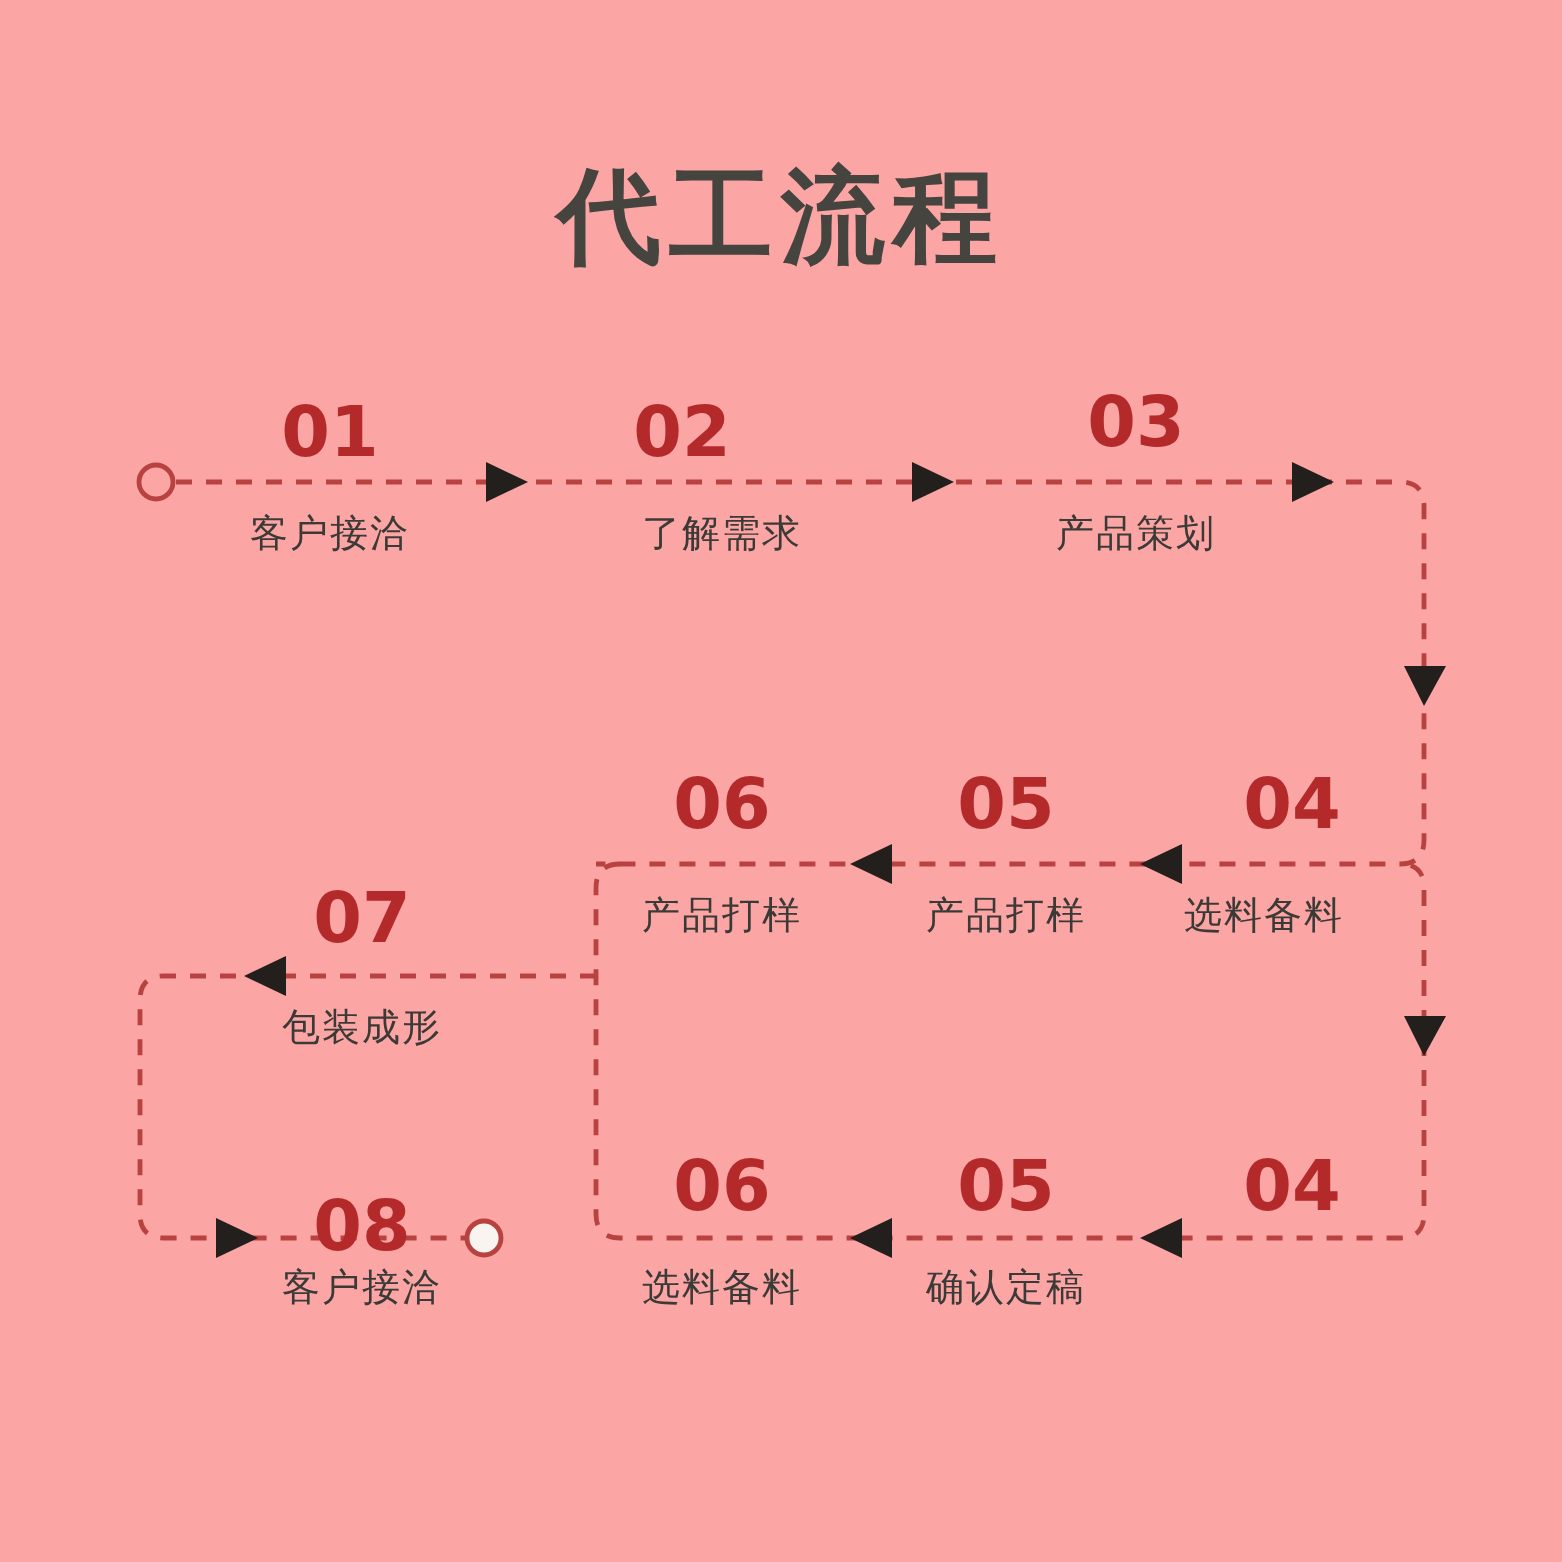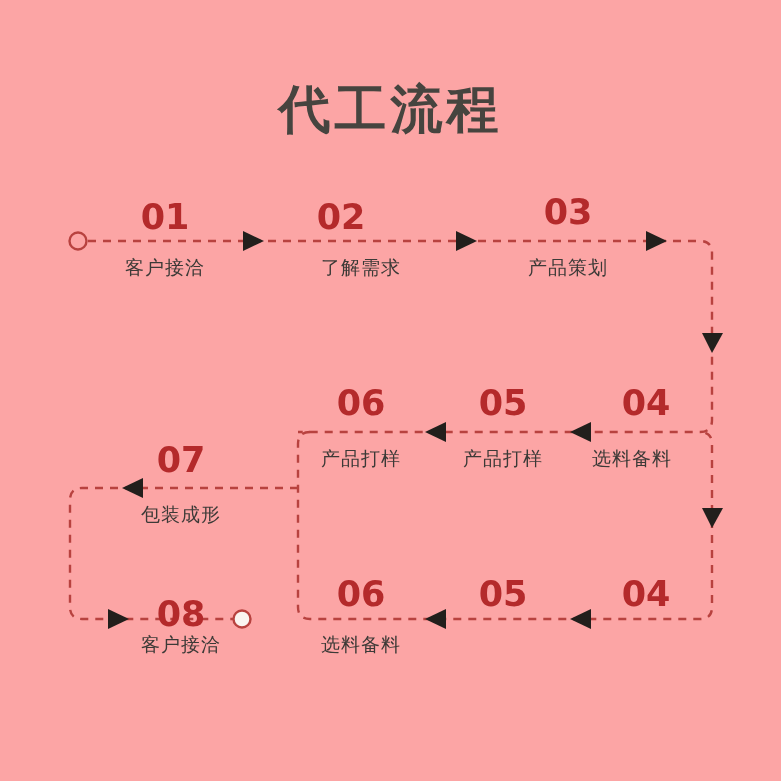--- a/index.html
+++ b/index.html
@@ -160,18 +160,21 @@
   <div class="step" style="left:361px; top:577px;">
     <div class="step-num">06</div>
   </div>
   <div class="step" style="left:361px; top:635px;">
     <div class="step-label">选料备料</div>
   </div>
 
   <div class="step" style="left:503px; top:577px;">
     <div class="step-num">05</div>
   </div>
+  <div class="step" style="left:503px; top:635px;">
+    <div class="step-label">确认定稿</div>
+  </div>
 
   <div class="step" style="left:646px; top:577px;">
     <div class="step-num">04</div>
   </div>
 
 </div>
 
 </body></html>

